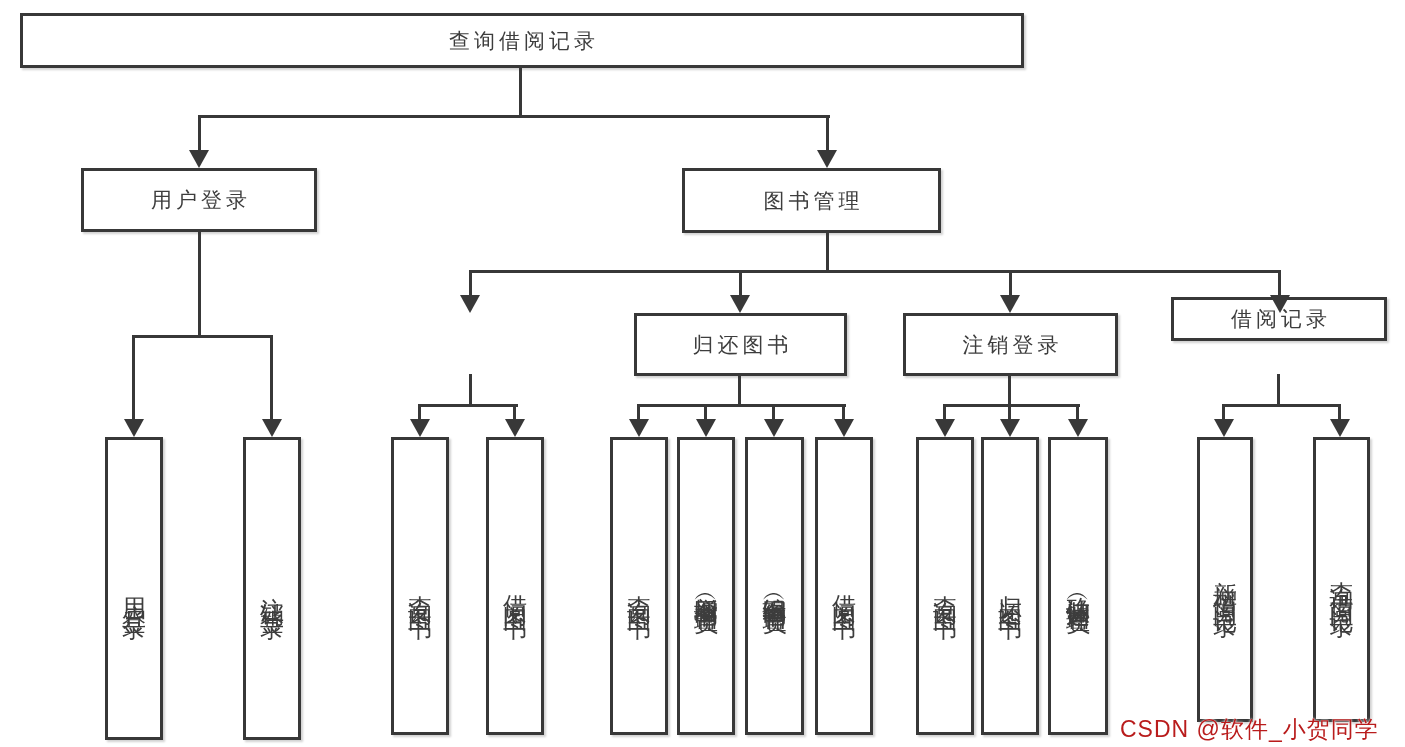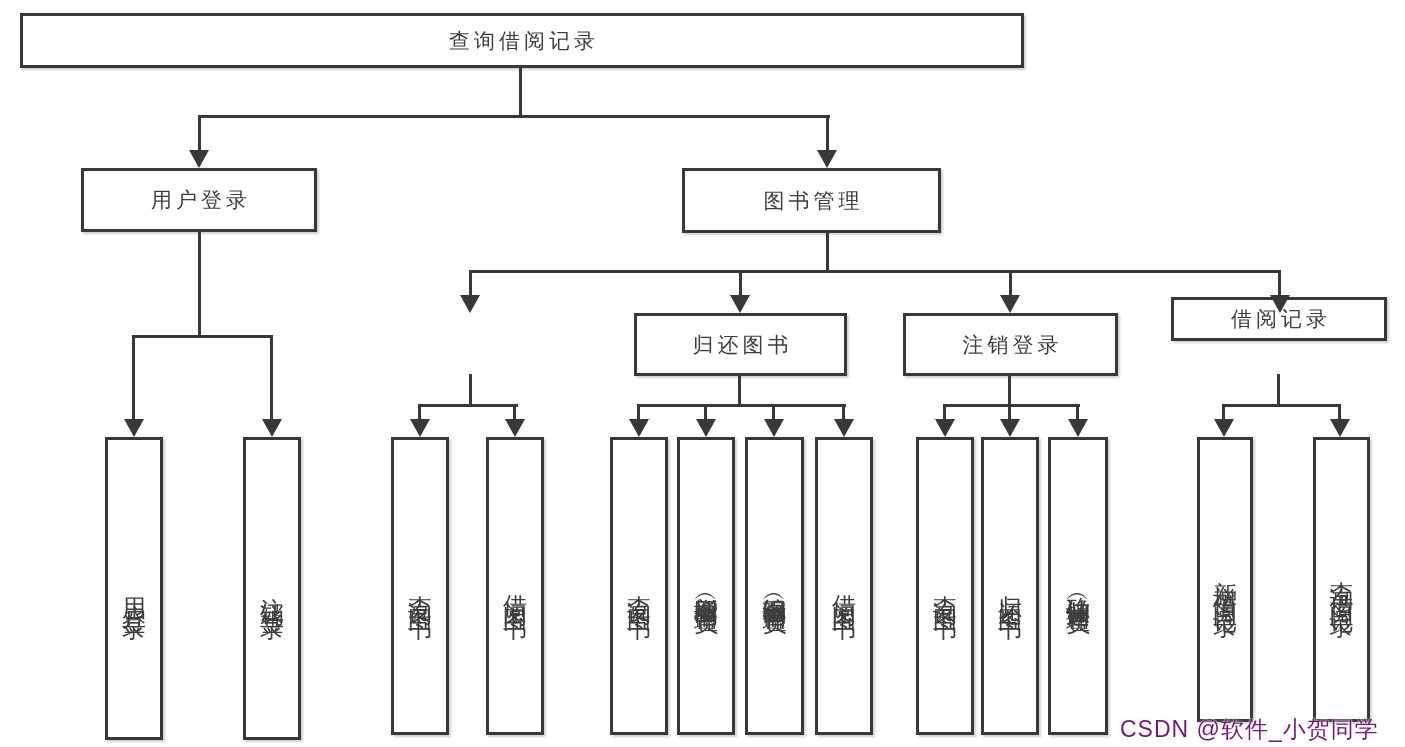--- a/index.html
+++ b/index.html
@@ -18,21 +18,21 @@
     writing-mode:vertical-rl;text-orientation:mixed;
     font-size:24px;letter-spacing:7px;padding-top:7px;line-height:1;white-space:nowrap;
   }
   .box.v.tight .lbl{letter-spacing:2px;padding-top:2px;}
   .vl{position:absolute;width:3px;background:#383838;}
   .hl{position:absolute;height:3px;background:#383838;}
   .ah{position:absolute;width:0;height:0;border-left:10px solid transparent;
       border-right:10px solid transparent;border-top:18px solid #383838;}
   .wm{
     position:absolute;left:1120px;top:714px;z-index:10;
-    font-size:23px;letter-spacing:1px;color:#701a75;white-space:nowrap;
+    font-size:23px;letter-spacing:1px;color:#b91c1c;white-space:nowrap;
     text-shadow:0 0 3px #ffffff, 0 0 1px #ffffff;
   }
 </style>
 </head>
 <body>
 
 <div id="canvas">
 
   <div class="box root" style="left:20px;top:13px;width:1004px;height:55px;">
     <span class="lbl">查询借阅记录</span>

